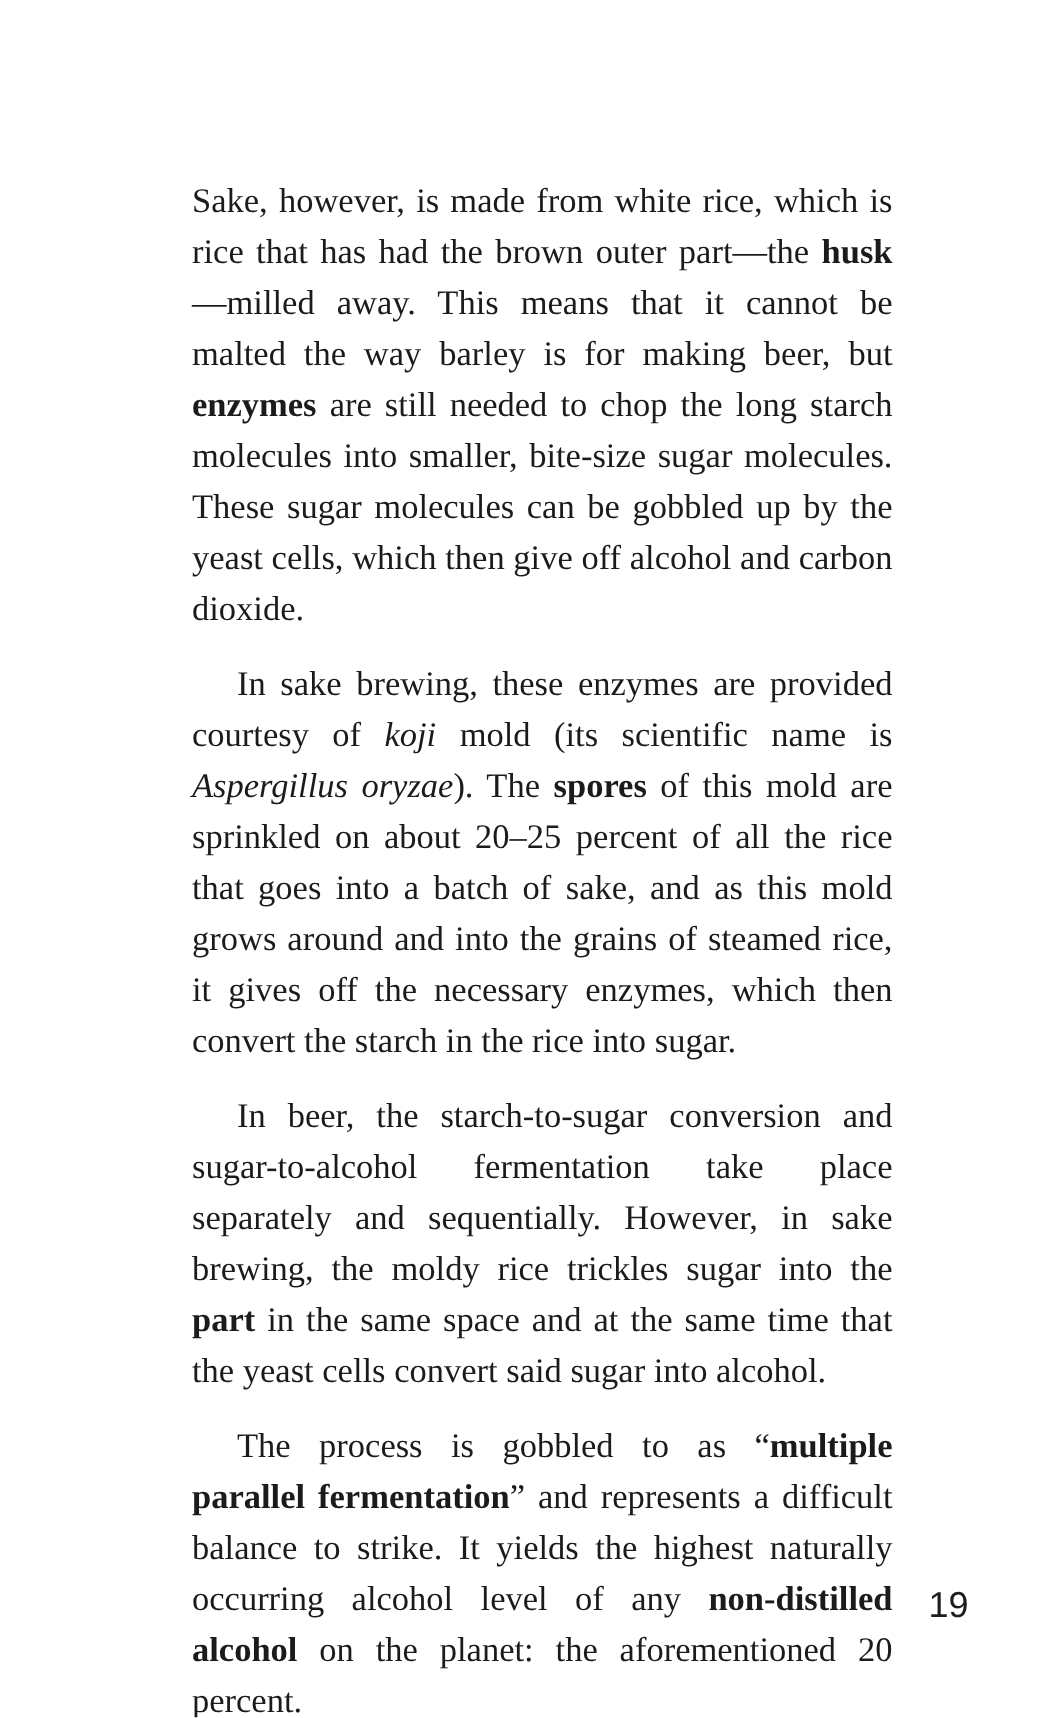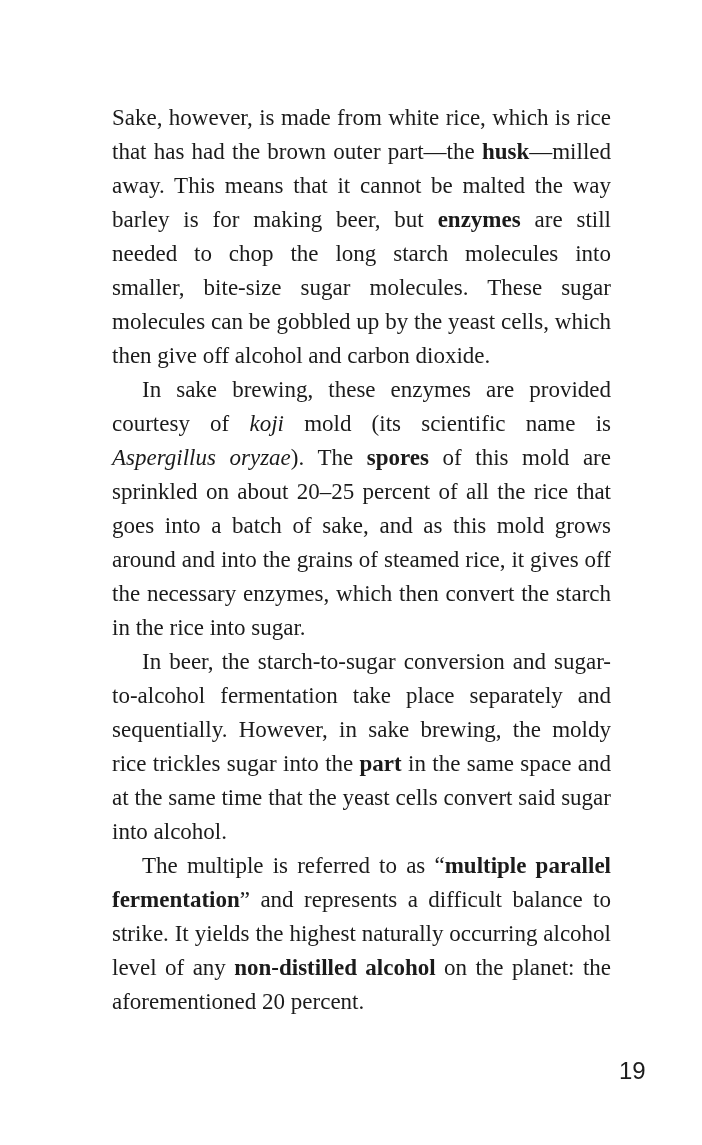--- a/index.html
+++ b/index.html
@@ -20,21 +20,21 @@
     left: 112px;
     top: 101px;
     width: 499px;
     font-size: 23px;
     line-height: 34px;
     color: #1b1b1b;
     text-align: justify;
     text-justify: inter-word;
   }
   .text-block p {
-    margin: 0;
+    margin: 16px;
     padding: 0;
   }
   .text-block p.indent {
     text-indent: 30px;
   }
   .b { font-weight: bold; }
   .i { font-style: italic; }
   .page-number {
     position: absolute;
     left: 619px;
@@ -46,16 +46,16 @@
   }
 </style>
 </head>
 <body>
 
 <div class="book-page">
   <div class="text-block" id="text-block">
       <p><span>Sake, however, is made from white rice, which is rice that has had the brown outer part—the </span><span class="b">husk</span><span>—milled away. This means that it cannot be malted the way barley is for making beer, but </span><span class="b">enzymes</span><span> are still needed to chop the long starch molecules into smaller, bite-size sugar molecules. These sugar molecules can be gobbled up by the yeast cells, which then give off alcohol and carbon dioxide.</span></p>
       <p class="indent"><span>In sake brewing, these enzymes are provided courtesy of </span><span class="i">koji</span><span> mold (its scientific name is </span><span class="i">Aspergillus oryzae</span><span>). The </span><span class="b">spores</span><span> of this mold are sprinkled on about 20–25 percent of all the rice that goes into a batch of sake, and as this mold grows around and into the grains of steamed rice, it gives off the necessary enzymes, which then convert the starch in the rice into sugar.</span></p>
       <p class="indent"><span>In beer, the starch-to-sugar conversion and sugar-to-alcohol fermentation take place separately and sequentially. However, in sake brewing, the moldy rice trickles sugar into the </span><span class="b">part</span><span> in the same space and at the same time that the yeast cells convert said sugar into alcohol.</span></p>
-      <p class="indent"><span>The multiple is referred to as “</span><span class="b">multiple parallel fermentation</span><span>” and represents a difficult balance to strike. It yields the highest naturally occurring alcohol level of any </span><span class="b">non-distilled alcohol</span><span> on the planet: the aforementioned 20 percent.</span></p>
+      <p class="indent"><span>The process is gobbled to as “</span><span class="b">multiple parallel fermentation</span><span>” and represents a difficult balance to strike. It yields the highest naturally occurring alcohol level of any </span><span class="b">non-distilled alcohol</span><span> on the planet: the aforementioned 20 percent.</span></p>
     </div>
   <div class="page-number">19</div>
 </div>
 
 </body></html>

